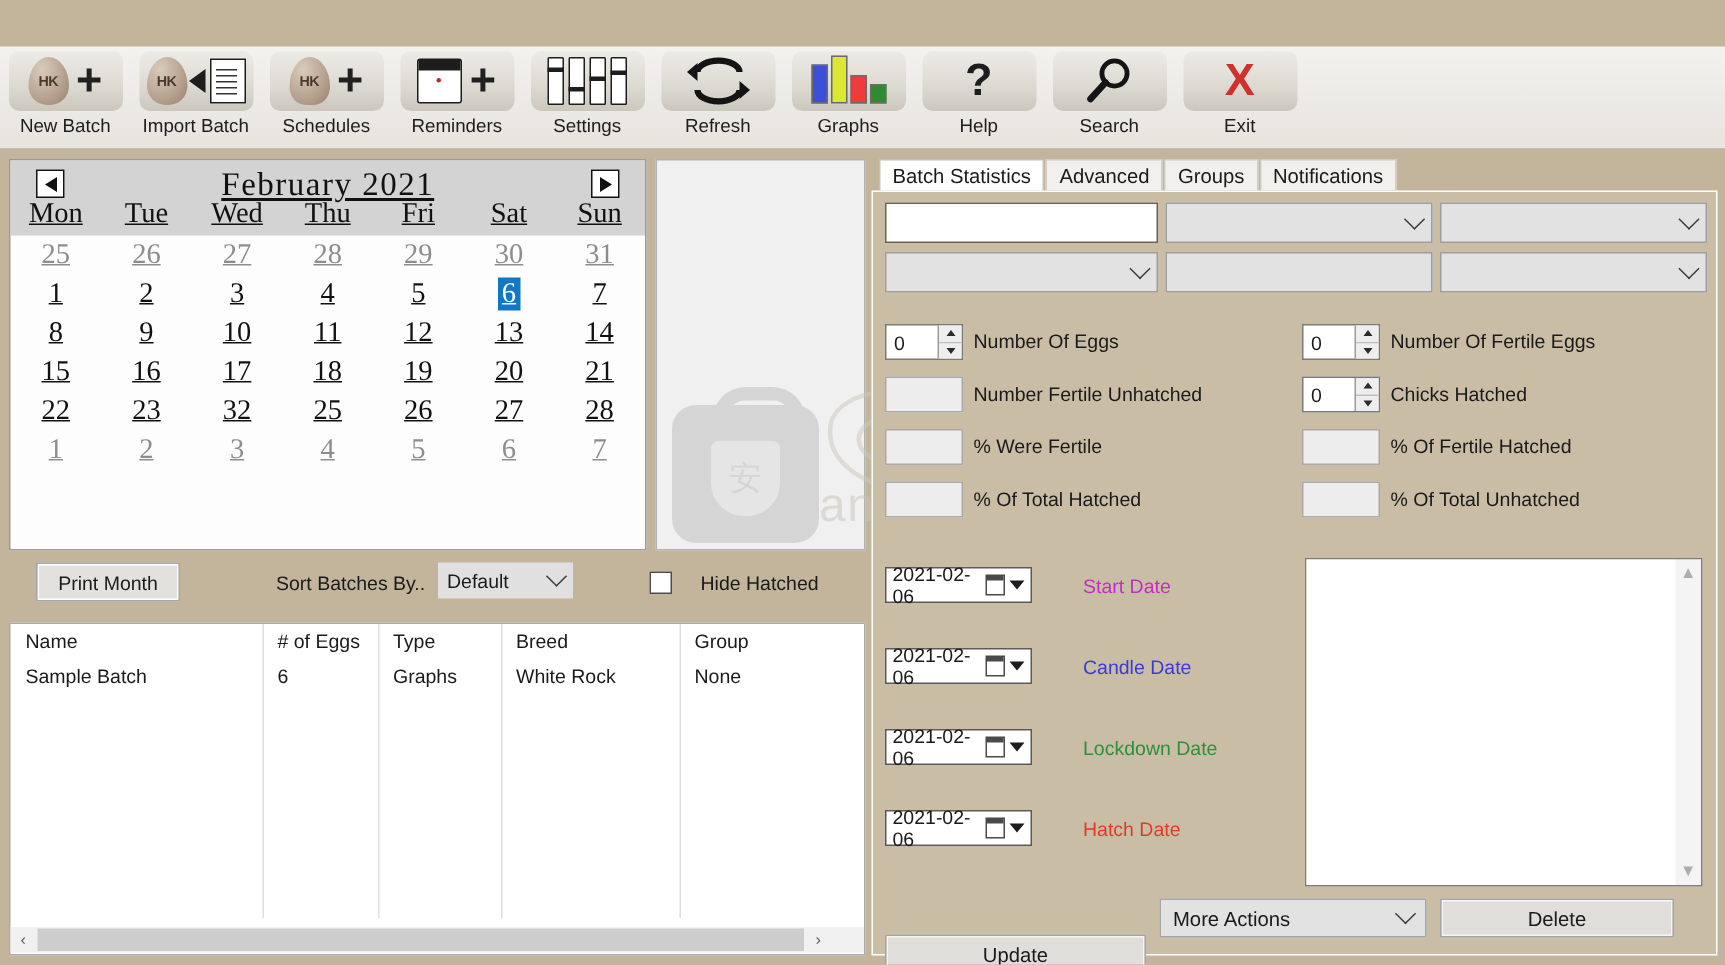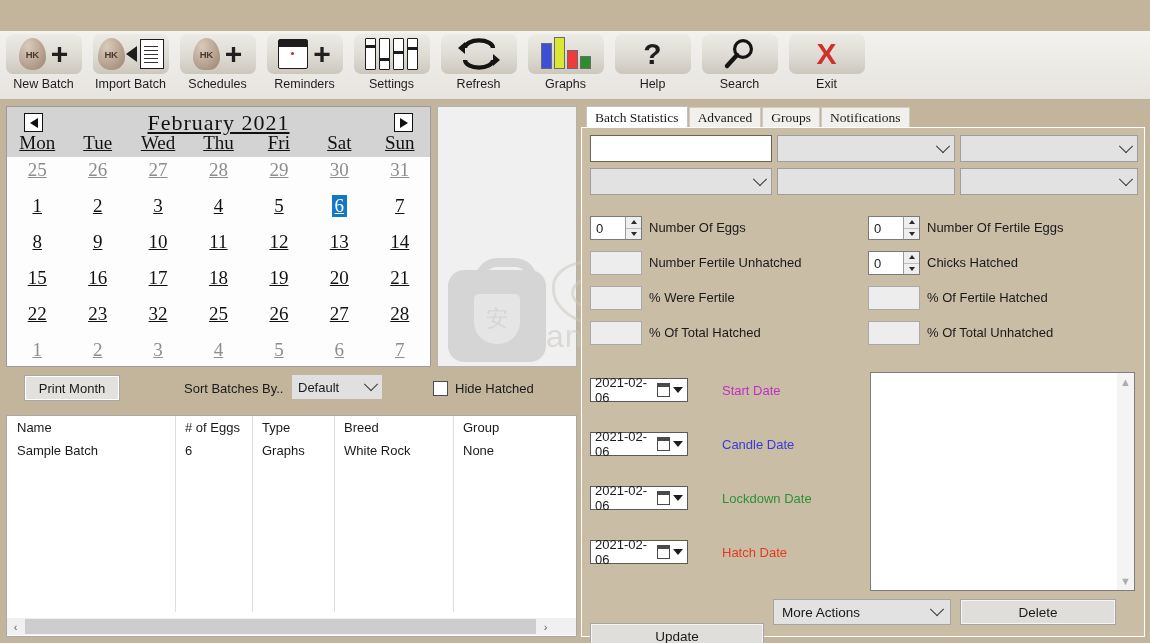--- a/index.html
+++ b/index.html
@@ -106,21 +106,21 @@
   .navbtn.next{right:17px;}
   .navbtn .ar{width:0;height:0;border-top:5px solid transparent;border-bottom:5px solid transparent;}
   .navbtn.prev .ar{border-right:8px solid #111;}
   .navbtn.next .ar{border-left:8px solid #111;}
   #dows{
     position:absolute;left:0;right:0;top:25px;display:flex;
     font-family:"Liberation Serif", serif;font-size:19px;color:#111;
   }
   #dows span{flex:1;text-align:center;text-decoration:underline;}
   #calgrid{
-    display:flex;flex-direction:column;gap:10px;
+    display:flex;flex-direction:column;
   }
   .calrow{display:flex;height:26px;}
   .calcell{
     flex:1;display:flex;align-items:center;justify-content:center;
     font-family:"Liberation Serif", serif;font-size:19px;color:#111;
   }
   .calcell span{text-decoration:underline;padding:0 1px;}
   .calcell.muted span{color:#8d8d8d;}
   .calcell.sel span{background:#1477c6;color:#fff;text-decoration:underline;padding:0 3px;}
 
@@ -168,21 +168,21 @@
     font-size:13px;display:flex;align-items:center;justify-content:center;box-sizing:border-box;
   }
   #sortlabel{position:absolute;left:184px;top:381px;font-size:13px;}
   #sortselect{
     position:absolute;left:292px;top:375px;width:90px;height:24px;
     background:#e0e0e0;border:none;box-sizing:border-box;
     display:flex;align-items:center;padding:0 6px;font-size:13px;color:#1a1a1a;
   }
   #sortselect .chev{margin-left:auto;}
   #hidehatched{
-    position:absolute;left:433px;top:381px;display:flex;align-items:center;gap:7px;font-size:13px;
+    position:absolute;left:433px;top:381px;display:flex;align-items:center;gap:19px;font-size:13px;
   }
   #hidehatched .box{width:13px;height:13px;background:#fff;border:1px solid #4c4c4c;}
 
   
   #batchtable{
     position:absolute;left:6px;top:415px;width:571px;height:222px;
     background:#fff;border:1px solid #a9a9a9;box-sizing:border-box;overflow:hidden;
   }
   #batchtable .trow{display:flex;height:23px;align-items:center;}
   #batchtable .hdr{height:23px;}
@@ -192,21 +192,21 @@
   }
   .colsep{position:absolute;top:0;bottom:24px;width:1px;background:#dedede;}
   #tbl-hscroll{
     position:absolute;left:7px;bottom:8px;width:569px;height:17px;background:#f0f0f0;
     display:flex;align-items:center;
   }
   #tbl-hscroll .sbtn{width:17px;height:17px;display:flex;align-items:center;justify-content:center;color:#5a5a5a;font-size:11px;}
   #tbl-hscroll .thumb{height:15px;background:#cdcdcd;margin:0 1px;}
 
   
-  #tabstrip{position:absolute;left:586px;top:106px;height:22px;display:flex;align-items:center;font-family:Liberation Serif, serif;}
+  #tabstrip{position:absolute;left:586px;top:106px;height:22px;display:flex;align-items:flex-start;}
   .tab{
     height:21px;padding:0 8px;display:flex;align-items:center;font-size:13.5px;color:#1a1a1a;
     background:#f2f0ec;border:1px solid #cfccc5;border-bottom:none;margin-right:1px;box-sizing:border-box;
   }
   .tab.active{background:#fff;height:22px;border-color:#c6c2ba;font-weight:normal;}
   #rightpanel{
     position:absolute;left:581px;top:127px;width:564px;height:510px;
     background:#c9bda6;border:1px solid #fefefe;box-sizing:border-box;
   }
   #rightinner{position:absolute;left:0;top:0;right:0;bottom:0;}

